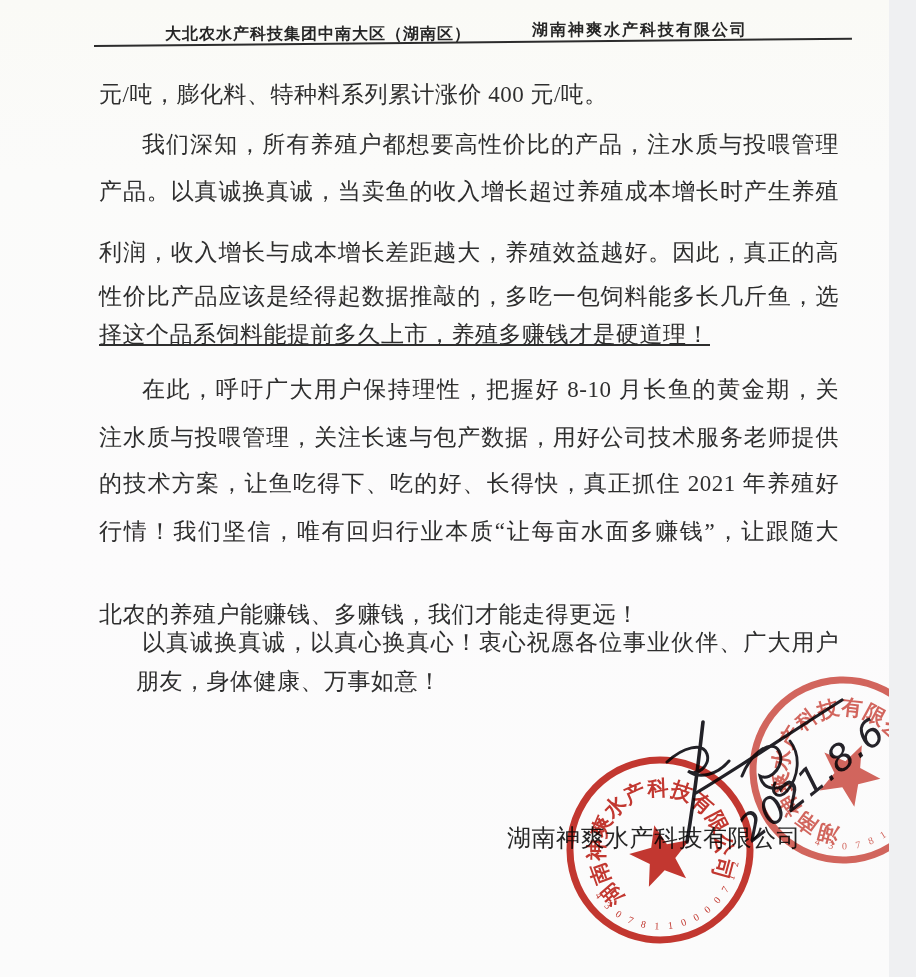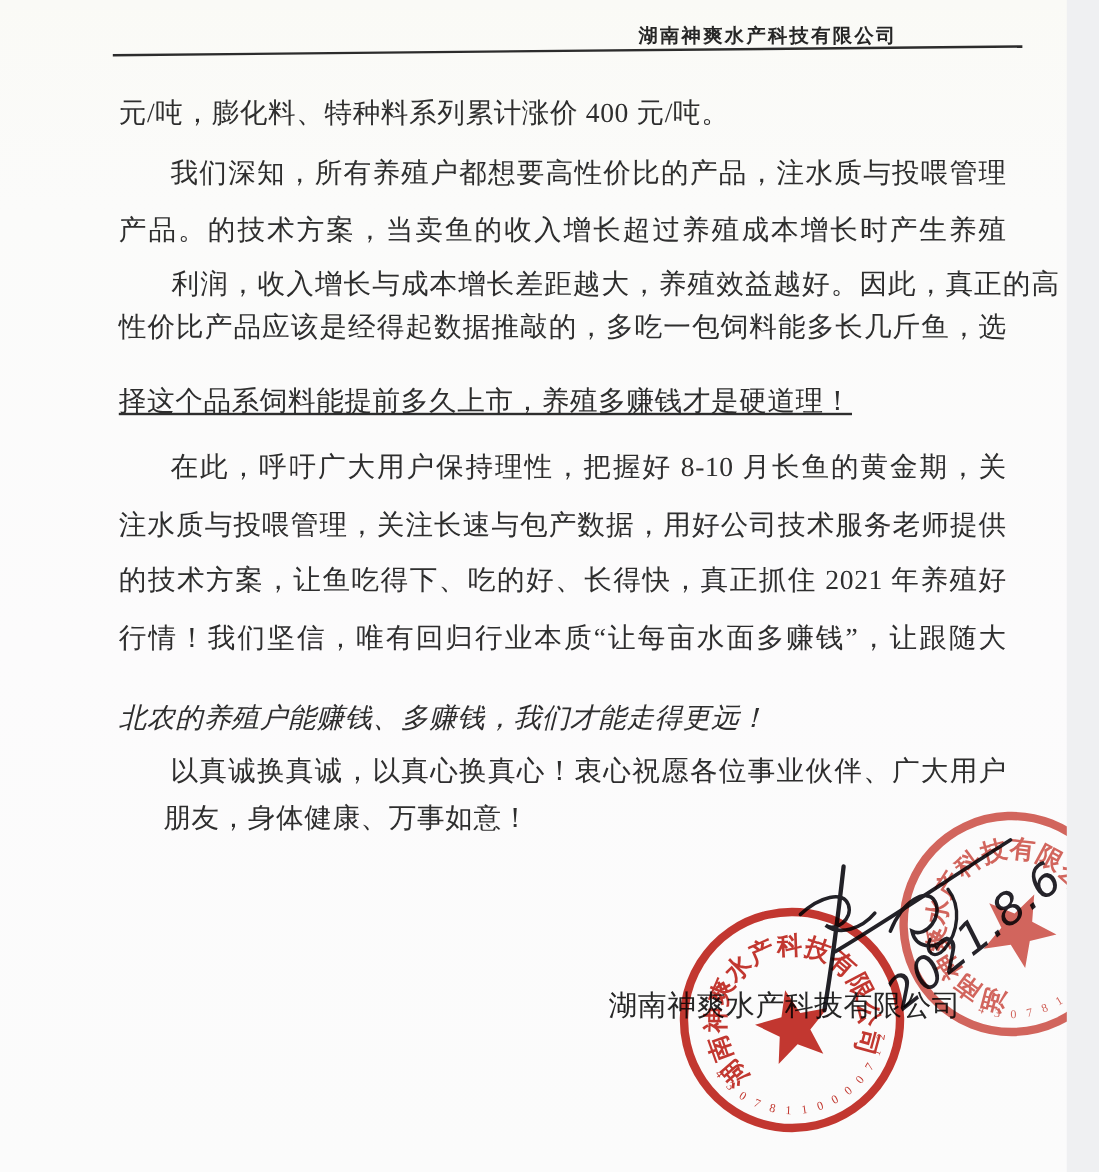--- a/index.html
+++ b/index.html
@@ -53,35 +53,36 @@
   .edge-strip{
     position:absolute;right:0;top:0;width:27px;height:977px;
     background:#eff0f2;z-index:10;
   }
 </style>
 </head>
 <body>
 
 <div class="page">
 
+  <div class="hdr-left">大北农水产科技集团中南大区（湖南区）</div>
   <div class="hdr-right">湖南神爽水产科技有限公司</div>
   <div class="hdr-rule"></div>
 
   <div id="body-lines">
       <div class="body-line" style="top: 80px;">元/吨，膨化料、特种料系列累计涨价 400 元/吨。</div>
       <div class="body-line indent fill" style="top: 130px;">我们深知，所有养殖户都想要高性价比的产品，注水质与投喂管理</div>
-      <div class="body-line fill" style="top: 177px;">产品。的技术方案，当卖鱼的收入增长超过养殖成本增长时产生养殖</div>
-      <div class="body-line fill" style="top: 222px; margin-left: 44px;">利润，收入增长与成本增长差距越大，养殖效益越好。因此，真正的高</div>
-      <div class="body-line fill" style="top: 258px;">性价比产品应该是经得起数据推敲的，多吃一包饲料能多长几斤鱼，选</div>
+      <div class="body-line fill" style="top: 177px;">产品。以真诚换真诚，当卖鱼的收入增长超过养殖成本增长时产生养殖</div>
+      <div class="body-line fill" style="top: 238px;">利润，收入增长与成本增长差距越大，养殖效益越好。因此，真正的高</div>
+      <div class="body-line fill" style="top: 282px;">性价比产品应该是经得起数据推敲的，多吃一包饲料能多长几斤鱼，选</div>
       <div class="body-line" style="top: 320px; text-decoration: underline;">择这个品系饲料能提前多久上市，养殖多赚钱才是硬道理！</div>
       <div class="body-line indent fill" style="top: 375px;">在此，呼吁广大用户保持理性，把握好 8-10 月长鱼的黄金期，关</div>
       <div class="body-line fill" style="top: 423px;">注水质与投喂管理，关注长速与包产数据，用好公司技术服务老师提供</div>
       <div class="body-line fill" style="top: 469px;">的技术方案，让鱼吃得下、吃的好、长得快，真正抓住 2021 年养殖好</div>
       <div class="body-line fill" style="top: 517px;">行情！我们坚信，唯有回归行业本质“让每亩水面多赚钱”，让跟随大</div>
-      <div class="body-line" style="top: 584px; font-style: italic;">北农的养殖户能赚钱、多赚钱，我们才能走得更远！</div>
+      <div class="body-line" style="top: 600px;">北农的养殖户能赚钱、多赚钱，我们才能走得更远！</div>
       <div class="body-line indent fill" style="top: 628px;">以真诚换真诚，以真心换真心！衷心祝愿各位事业伙伴、广大用户</div>
       <div class="body-line" style="top: 667px; margin-left: 37px;">朋友，身体健康、万事如意！</div>
     </div>
 
   <div class="close-company">湖南神爽水产科技有限公司</div>
 
   <svg id="seal-1" class="seal" width="220" height="220" viewBox="-110 -110 220 220">
     <g class="seal-rotor" transform="rotate(-13)">
       <circle class="ring" cx="0" cy="0" r="90"></circle>
       <polygon class="star" transform="translate(0,7) scale(1.25)" points="0,-26 6.46,-8.9 24.73,-8.03 10.46,3.4 15.28,21.03 0,11 -15.28,21.03 -10.46,3.4 -24.73,-8.03 -6.46,-8.9"></polygon>

